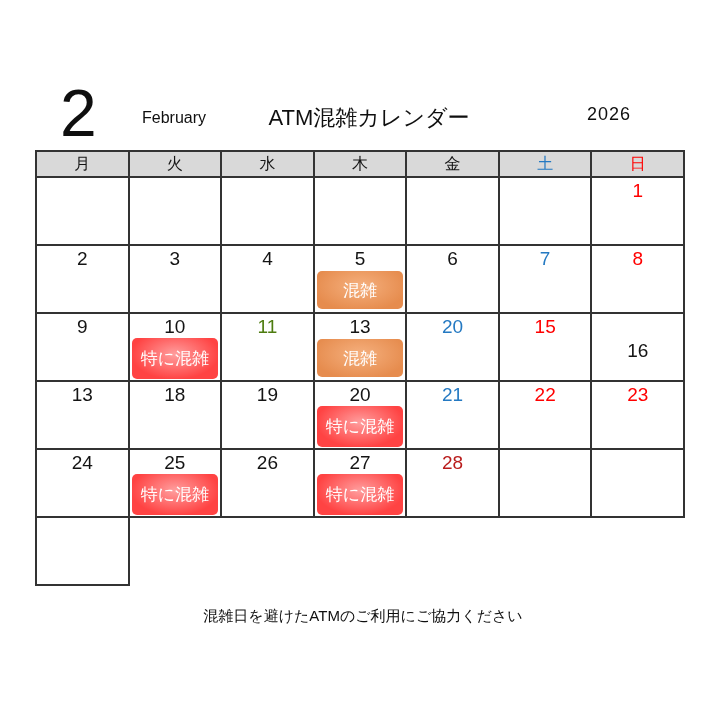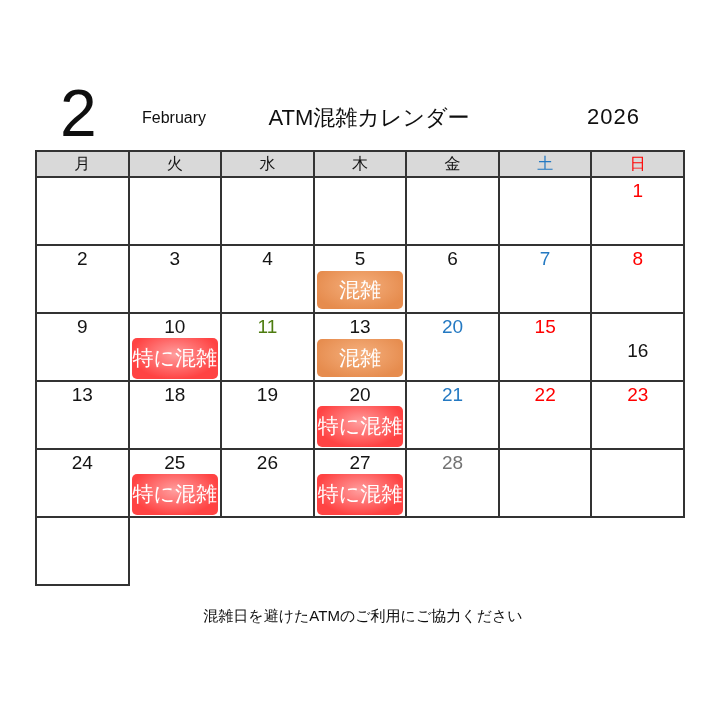--- a/index.html
+++ b/index.html
@@ -23,21 +23,21 @@
   .month-name{
     position:absolute;left:142px;top:109px;
     font-size:16px;color:#0f0f0f;
   }
   .cal-title{
     position:absolute;left:369px;top:103px;transform:translateX(-50%);
     font-size:22px;color:#0f0f0f;white-space:nowrap;
   }
   .cal-year{
     position:absolute;left:587px;top:104px;
-    font-size:22px;color:#0f0f0f;letter-spacing:1px;
+    font-size:18px;color:#0f0f0f;letter-spacing:1px;
   }
 
   
   .calendar{
     position:absolute;left:35px;top:150px;width:650px;
     display:grid;
     grid-template-columns:repeat(7,1fr);
     grid-template-rows:26px repeat(6,68px);
     border-top:2px solid var(--grid-border);
     border-left:2px solid var(--grid-border);
@@ -59,21 +59,21 @@
   .cell.ghost{border:none;background:transparent;}
   .daynum{
     font-size:19px;line-height:1.15;margin-top:2px;
   }
   .badge{
     margin-top:auto;
     width:calc(100% - 4px);
     border-radius:5px;
     color:#ffffff;
     display:flex;align-items:center;justify-content:center;
-    font-size:21px;
+    font-size:17px;
     white-space:nowrap;
   }
   .badge.busy{height:38px;margin-bottom:3px;}
   .badge.very{height:44px;margin-bottom:1px;}
 
   
   .footer-note{
     position:absolute;left:0;top:607px;width:726px;
     text-align:center;font-size:15px;color:#0f0f0f;
   }
@@ -180,21 +180,21 @@
         <div class="badge very" style="background: radial-gradient(at 50% 40%, rgb(255, 158, 158) 0%, rgb(255, 67, 67) 72%);">特に混雑</div>
       </div>
       <div class="cell">
         <div class="daynum" style="color: rgb(20, 20, 20);">26</div>
       </div>
       <div class="cell">
         <div class="daynum" style="color: rgb(20, 20, 20);">27</div>
         <div class="badge very" style="background: radial-gradient(at 50% 40%, rgb(255, 158, 158) 0%, rgb(255, 67, 67) 72%);">特に混雑</div>
       </div>
       <div class="cell">
-        <div class="daynum" style="color: #737373;">28</div>
+        <div class="daynum" style="color: #b91c1c;">28</div>
       </div>
       <div class="cell"></div>
       <div class="cell"></div>
       <div class="cell"></div>
       <div class="cell ghost"></div>
       <div class="cell ghost"></div>
       <div class="cell ghost"></div>
       <div class="cell ghost"></div>
       <div class="cell ghost"></div>
     </div>

